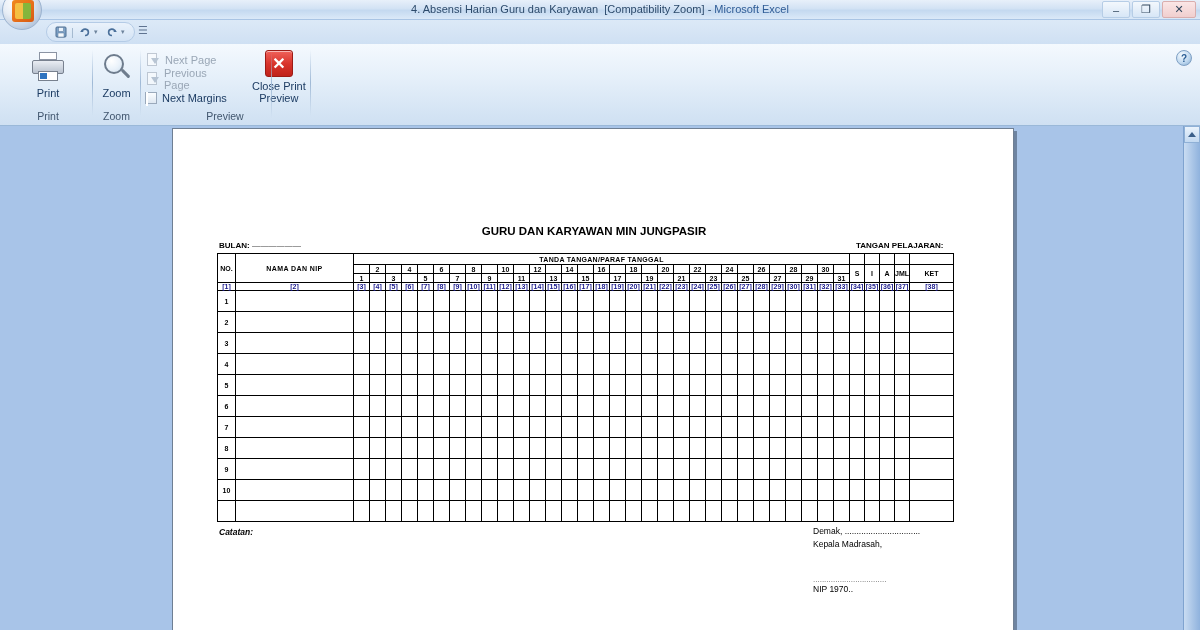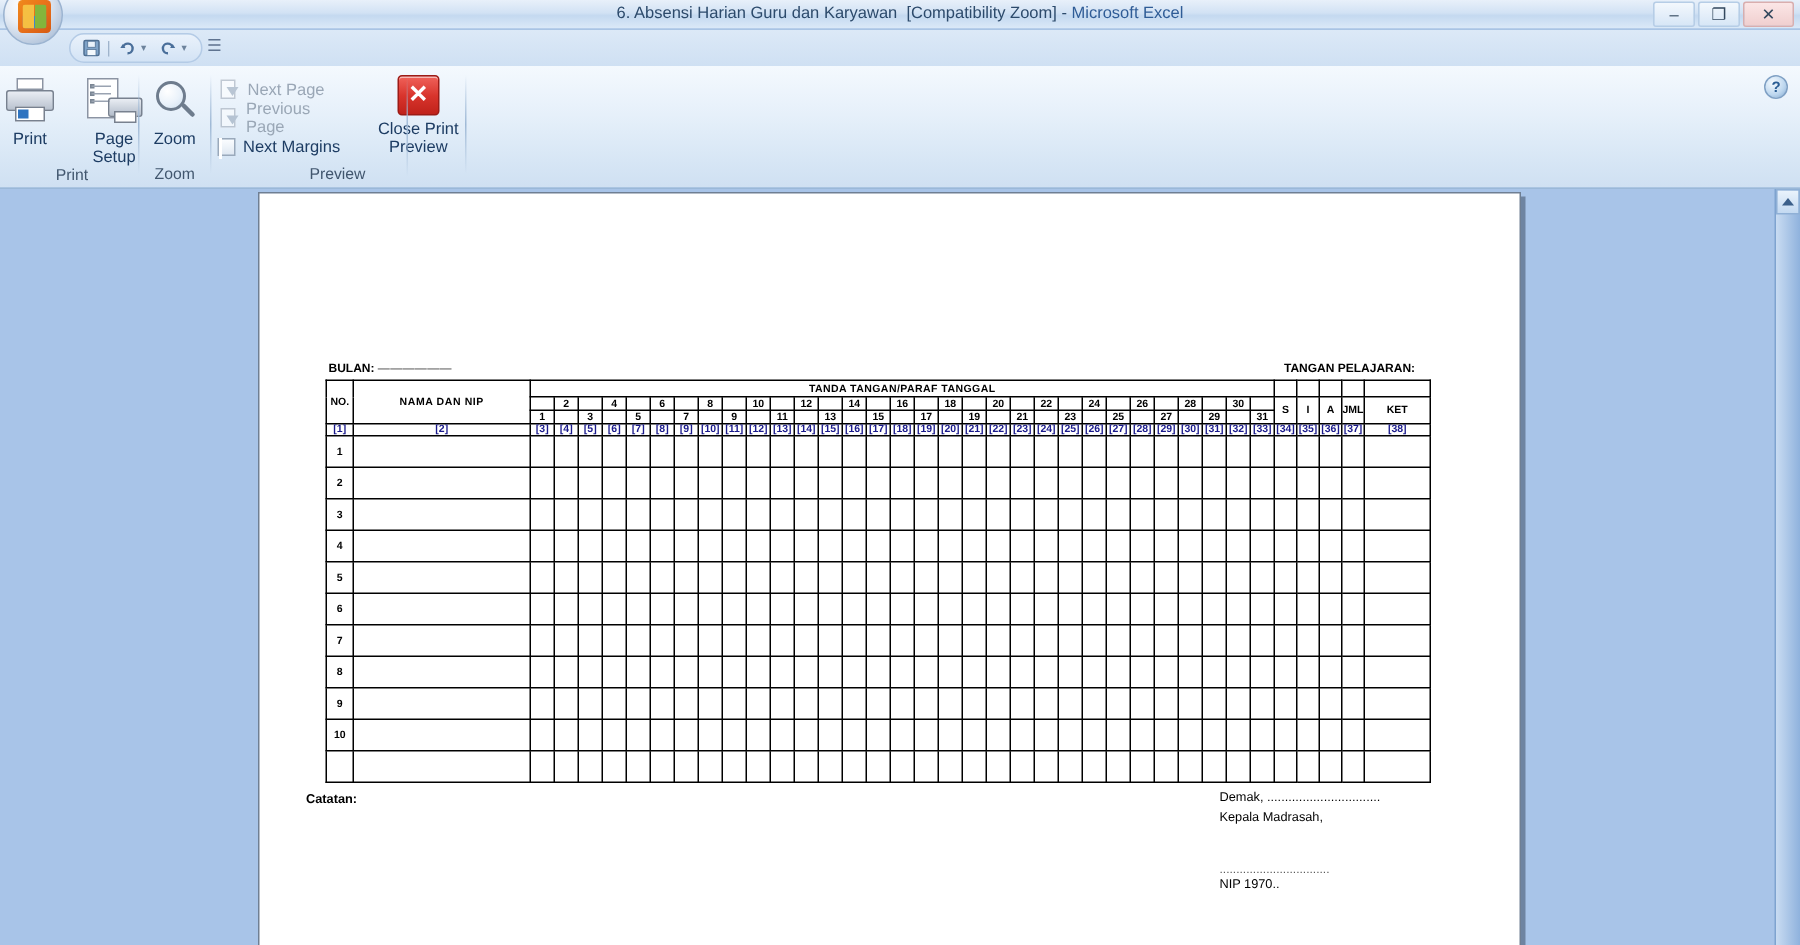--- a/index.html
+++ b/index.html
@@ -225,35 +225,35 @@
   td.hdr-nama{ font-size:9px; font-weight:bold; letter-spacing:.4px; }
   td.tanda{ font-size:9.5px; font-weight:bold; letter-spacing:.3px; }
   td.daynum{ font-size:8px; font-weight:bold; }
   td.sia{ font-size:8.5px; font-weight:bold; }
   td.ket{ font-size:8.5px; font-weight:bold; }
   td.idx{ font-size:6px; font-weight:bold; color:#1a1a8c; }
   td.rownum{ font-size:8px; font-weight:bold; text-align:center; }
   td.body{ height:21px; }
 
   .catatan{
-    position:absolute; left:31px; top:398px; font-size:8.5px;
-    font-weight:bold; 
+    position:absolute; left:46px; top:398px; font-size:8.5px;
+    font-weight:bold; font-style:italic;
   }
   .sign{
     position:absolute; left:640px; top:396px; font-size:8.5px; line-height:13px;
   }
   .sign .nipline{ position:absolute; left:0; top:58px; white-space:nowrap; }
   .sign .nipdots{ position:absolute; left:0; top:48px; font-size:8px; color:#555; }
 </style>
 </head>
 <body>
 
 <div class="titlebar">
   <div class="title-text">
-    <span>6. Absensi Harian Guru dan Karyawan</span>
+    <span>4. Absensi Harian Guru dan Karyawan</span>
     &nbsp;<span>[Compatibility Zoom]</span>
     <span>-</span>
     <span class="app">Microsoft Excel</span>
   </div>
   <div class="wincontrols">
     <div class="wbtn">–</div>
     <div class="wbtn">❐</div>
     <div class="wbtn close">✕</div>
   </div>
 </div>
@@ -300,37 +300,20 @@
   <div class="group" style="left:4px; width:88px;">
     <div class="group-body">
       <div class="bigbtn">
         <div class="ic-print">
           <div class="paper"></div>
             <div class="body"></div>
             <div class="tray"></div>
             <div class="blue"></div>
         </div>
         <div class="lbl">Print</div>
-      </div>
-      <div class="bigbtn">
-        <div class="ic-pagesetup">
-          <div class="doc"></div>
-          <div class="dot" style="top:4px"></div>
-            <div class="ln" style="top:5px"></div>
-          <div class="dot" style="top:9px"></div>
-            <div class="ln" style="top:10px"></div>
-          <div class="dot" style="top:14px"></div>
-            <div class="ln" style="top:15px"></div>
-          <div class="prn"></div>
-            <div class="prntray"></div>
-        </div>
-        <div class="lbl">
-          <span>Page</span><br>
-          <span>Setup</span>
-        </div>
       </div>
     </div>
     <div class="group-label">Print</div>
   </div>
   <div class="gdiv" style="left:92px;"></div>
 
   <div class="group" style="left:94px; width:45px;">
     <div class="group-body">
       <div class="bigbtn">
         <div class="ic-zoom">
@@ -377,20 +360,21 @@
     </div>
     <div class="group-label">Preview</div>
   </div>
   <div class="gdiv" style="left:310px;"></div>
 </div>
 
 <div class="canvas">
   <div class="page">
     <div class="doc">
 
+      <div class="doc-sub">GURU DAN KARYAWAN MIN JUNGPASIR</div>
 
       <div class="bulan">
         <span>BULAN:</span>
         <span class="dash">— — — — — —</span>
       </div>
       <div class="tahun">TANGAN PELAJARAN:</div>
 
       <table class="sheet">
         <colgroup id="cg">
             <col style="width: 18px;">

